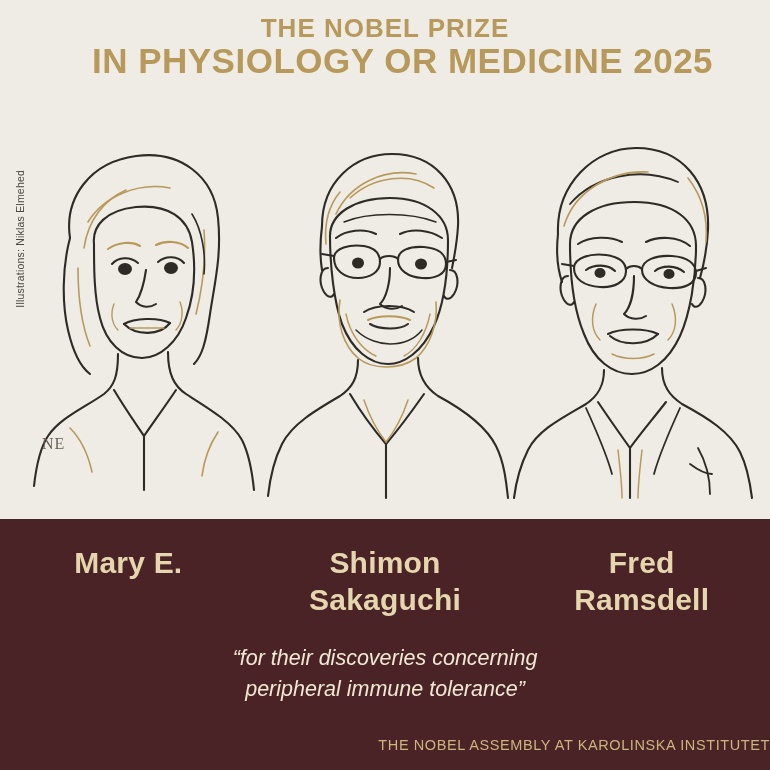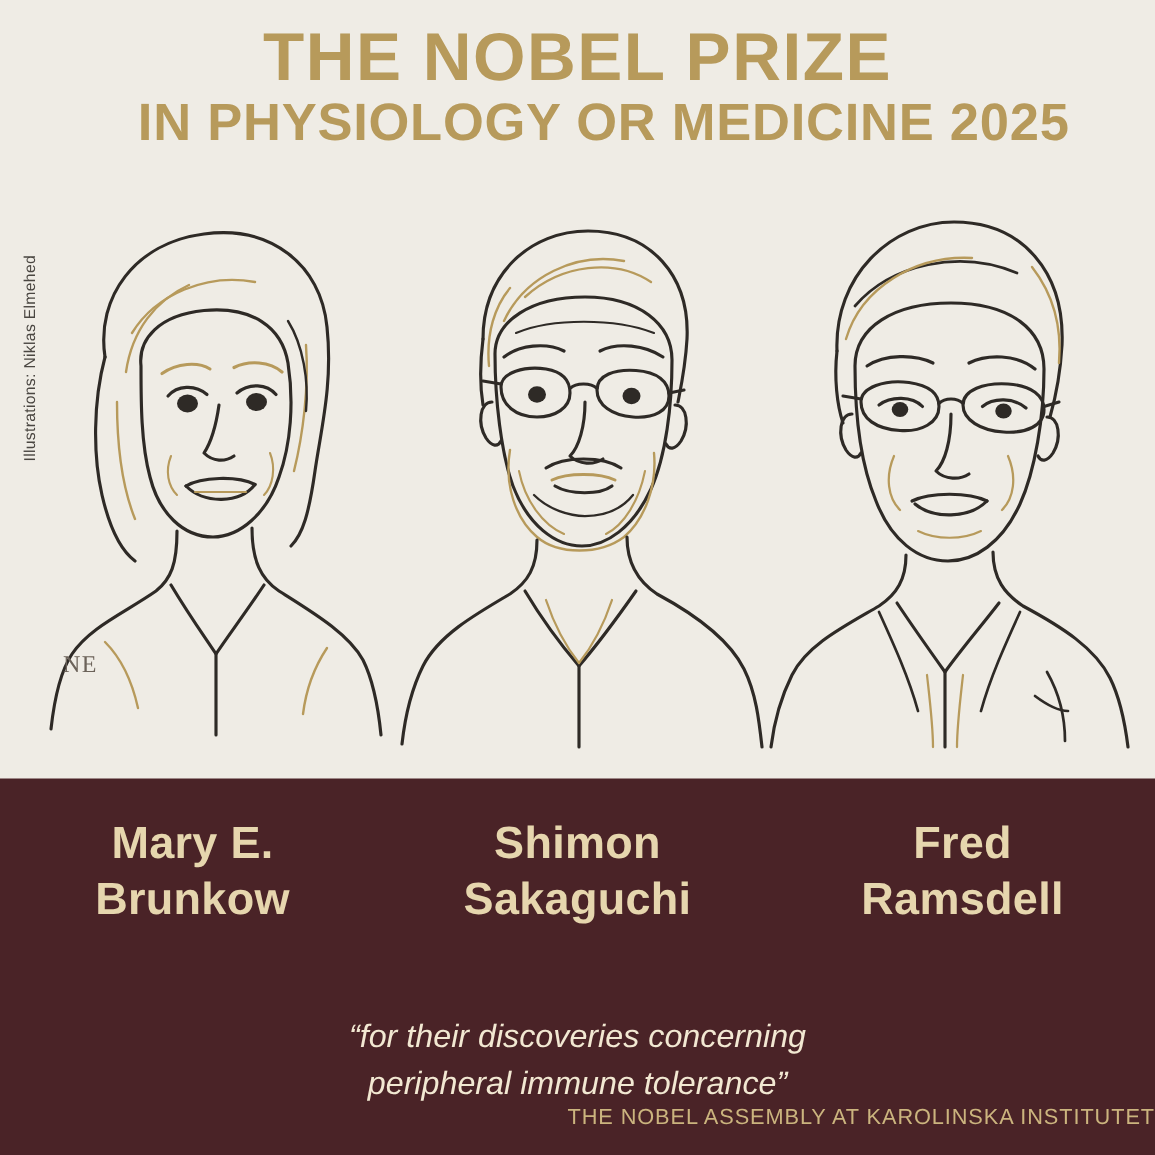--- a/index.html
+++ b/index.html
@@ -33,21 +33,21 @@
     left: 0;
     width: 770px;
     text-align: center;
     color: #b79a5b;
     font-family: "Liberation Sans", sans-serif;
     font-weight: bold;
     letter-spacing: 0.5px;
     line-height: 1.08;
   }
   .headline .line1 {
-    font-size: 45px;
+    font-size: 26px;
     display: block;
     letter-spacing: 1px;
   }
   .headline .line2 {
     font-size: 35px;
     display: block;
     letter-spacing: 0.5px;
     margin-left: 35px;
   }
 
@@ -127,21 +127,20 @@
   .motivation {
     position: absolute;
     top: 124px;
     left: 0;
     width: 770px;
     text-align: center;
     color: #f2e8d2;
     font-size: 21.5px;
     line-height: 1.42;
     font-style: italic;
-    margin-top: 33px;
   }
   .motivation .l { display: block; }
 
   .assembly {
     position: absolute;
     top: 218px;
     left: 0;
     width: 770px;
     text-align: right;
     color: #cbb47e;
@@ -319,21 +318,20 @@
     </div>
 
     <div class="artist-mark">NE</div>
   </div>
 
   <div class="bottom-area">
 
     <div class="names">
       <div class="name-col">
         <span class="l">Mary E.</span>
-        <span class="l">Brunkow</span>
       </div>
       <div class="name-col">
         <span class="l">Shimon</span>
         <span class="l">Sakaguchi</span>
       </div>
       <div class="name-col">
         <span class="l">Fred</span>
         <span class="l">Ramsdell</span>
       </div>
     </div>

